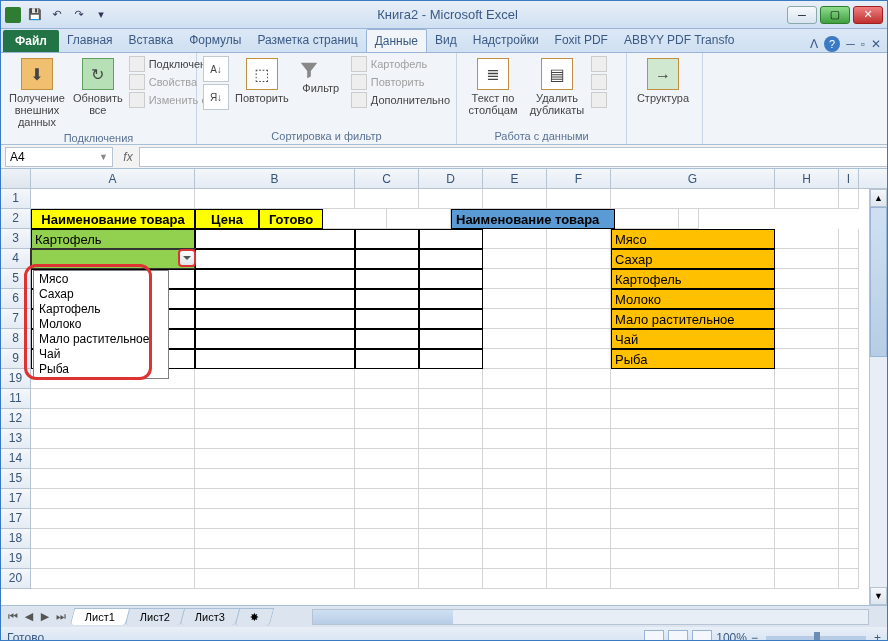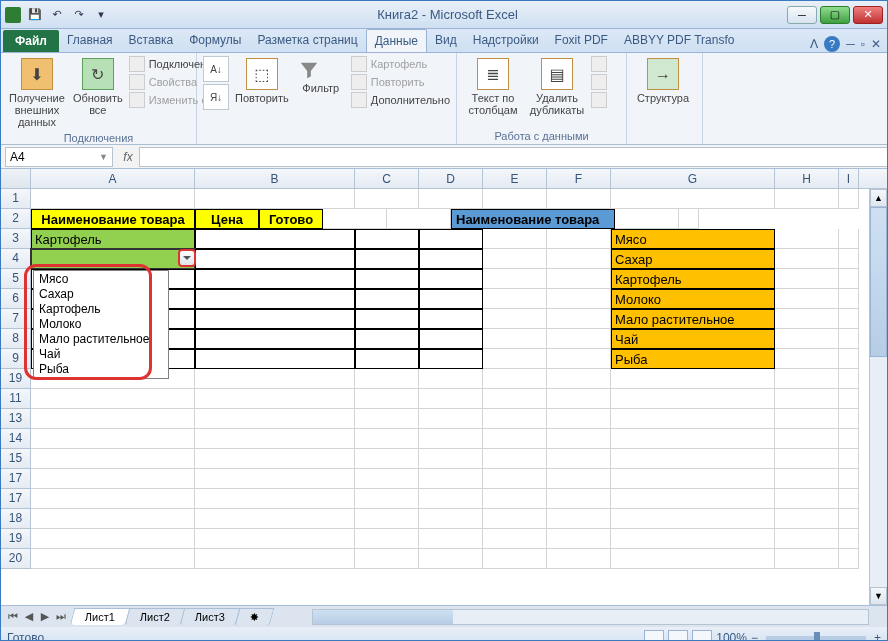--- a/index.html
+++ b/index.html
@@ -189,20 +189,21 @@
         <div class="small-item disabled">
             <div class="small-ico"></div>
             <span>Повторить</span>
           </div>
         <div class="small-item">
             <div class="small-ico"></div>
             <span>Дополнительно</span>
           </div>
       </div>
     </div>
+    <div class="rgroup-label">Сортировка и фильтр</div>
   </div>
 
   <div class="rgroup" style="width:170px;">
     <div class="rgroup-content">
       <div class="big-btn">
         <div class="ico" style="background:#fff;">≣</div>
         <div class="lbl" style="white-space:pre-line;">Текст по
 столбцам</div>
       </div>
       <div class="big-btn">
@@ -384,20 +385,32 @@
         <div class="cell" style="width: 160px;"></div>
         <div class="cell" style="width: 64px;"></div>
         <div class="cell" style="width: 64px;"></div>
         <div class="cell" style="width: 64px;"></div>
         <div class="cell" style="width: 64px;"></div>
         <div class="cell" style="width: 164px;"></div>
         <div class="cell" style="width: 64px;"></div>
         <div class="cell" style="width: 20px;"></div>
       </div>
       <div class="row">
+        <div class="rowhdr">12</div>
+        <div class="cell" style="width: 164px;"></div>
+        <div class="cell" style="width: 160px;"></div>
+        <div class="cell" style="width: 64px;"></div>
+        <div class="cell" style="width: 64px;"></div>
+        <div class="cell" style="width: 64px;"></div>
+        <div class="cell" style="width: 64px;"></div>
+        <div class="cell" style="width: 164px;"></div>
+        <div class="cell" style="width: 64px;"></div>
+        <div class="cell" style="width: 20px;"></div>
+      </div>
+      <div class="row">
         <div class="rowhdr">13</div>
         <div class="cell" style="width: 164px;"></div>
         <div class="cell" style="width: 160px;"></div>
         <div class="cell" style="width: 64px;"></div>
         <div class="cell" style="width: 64px;"></div>
         <div class="cell" style="width: 64px;"></div>
         <div class="cell" style="width: 64px;"></div>
         <div class="cell" style="width: 164px;"></div>
         <div class="cell" style="width: 64px;"></div>
         <div class="cell" style="width: 20px;"></div>

